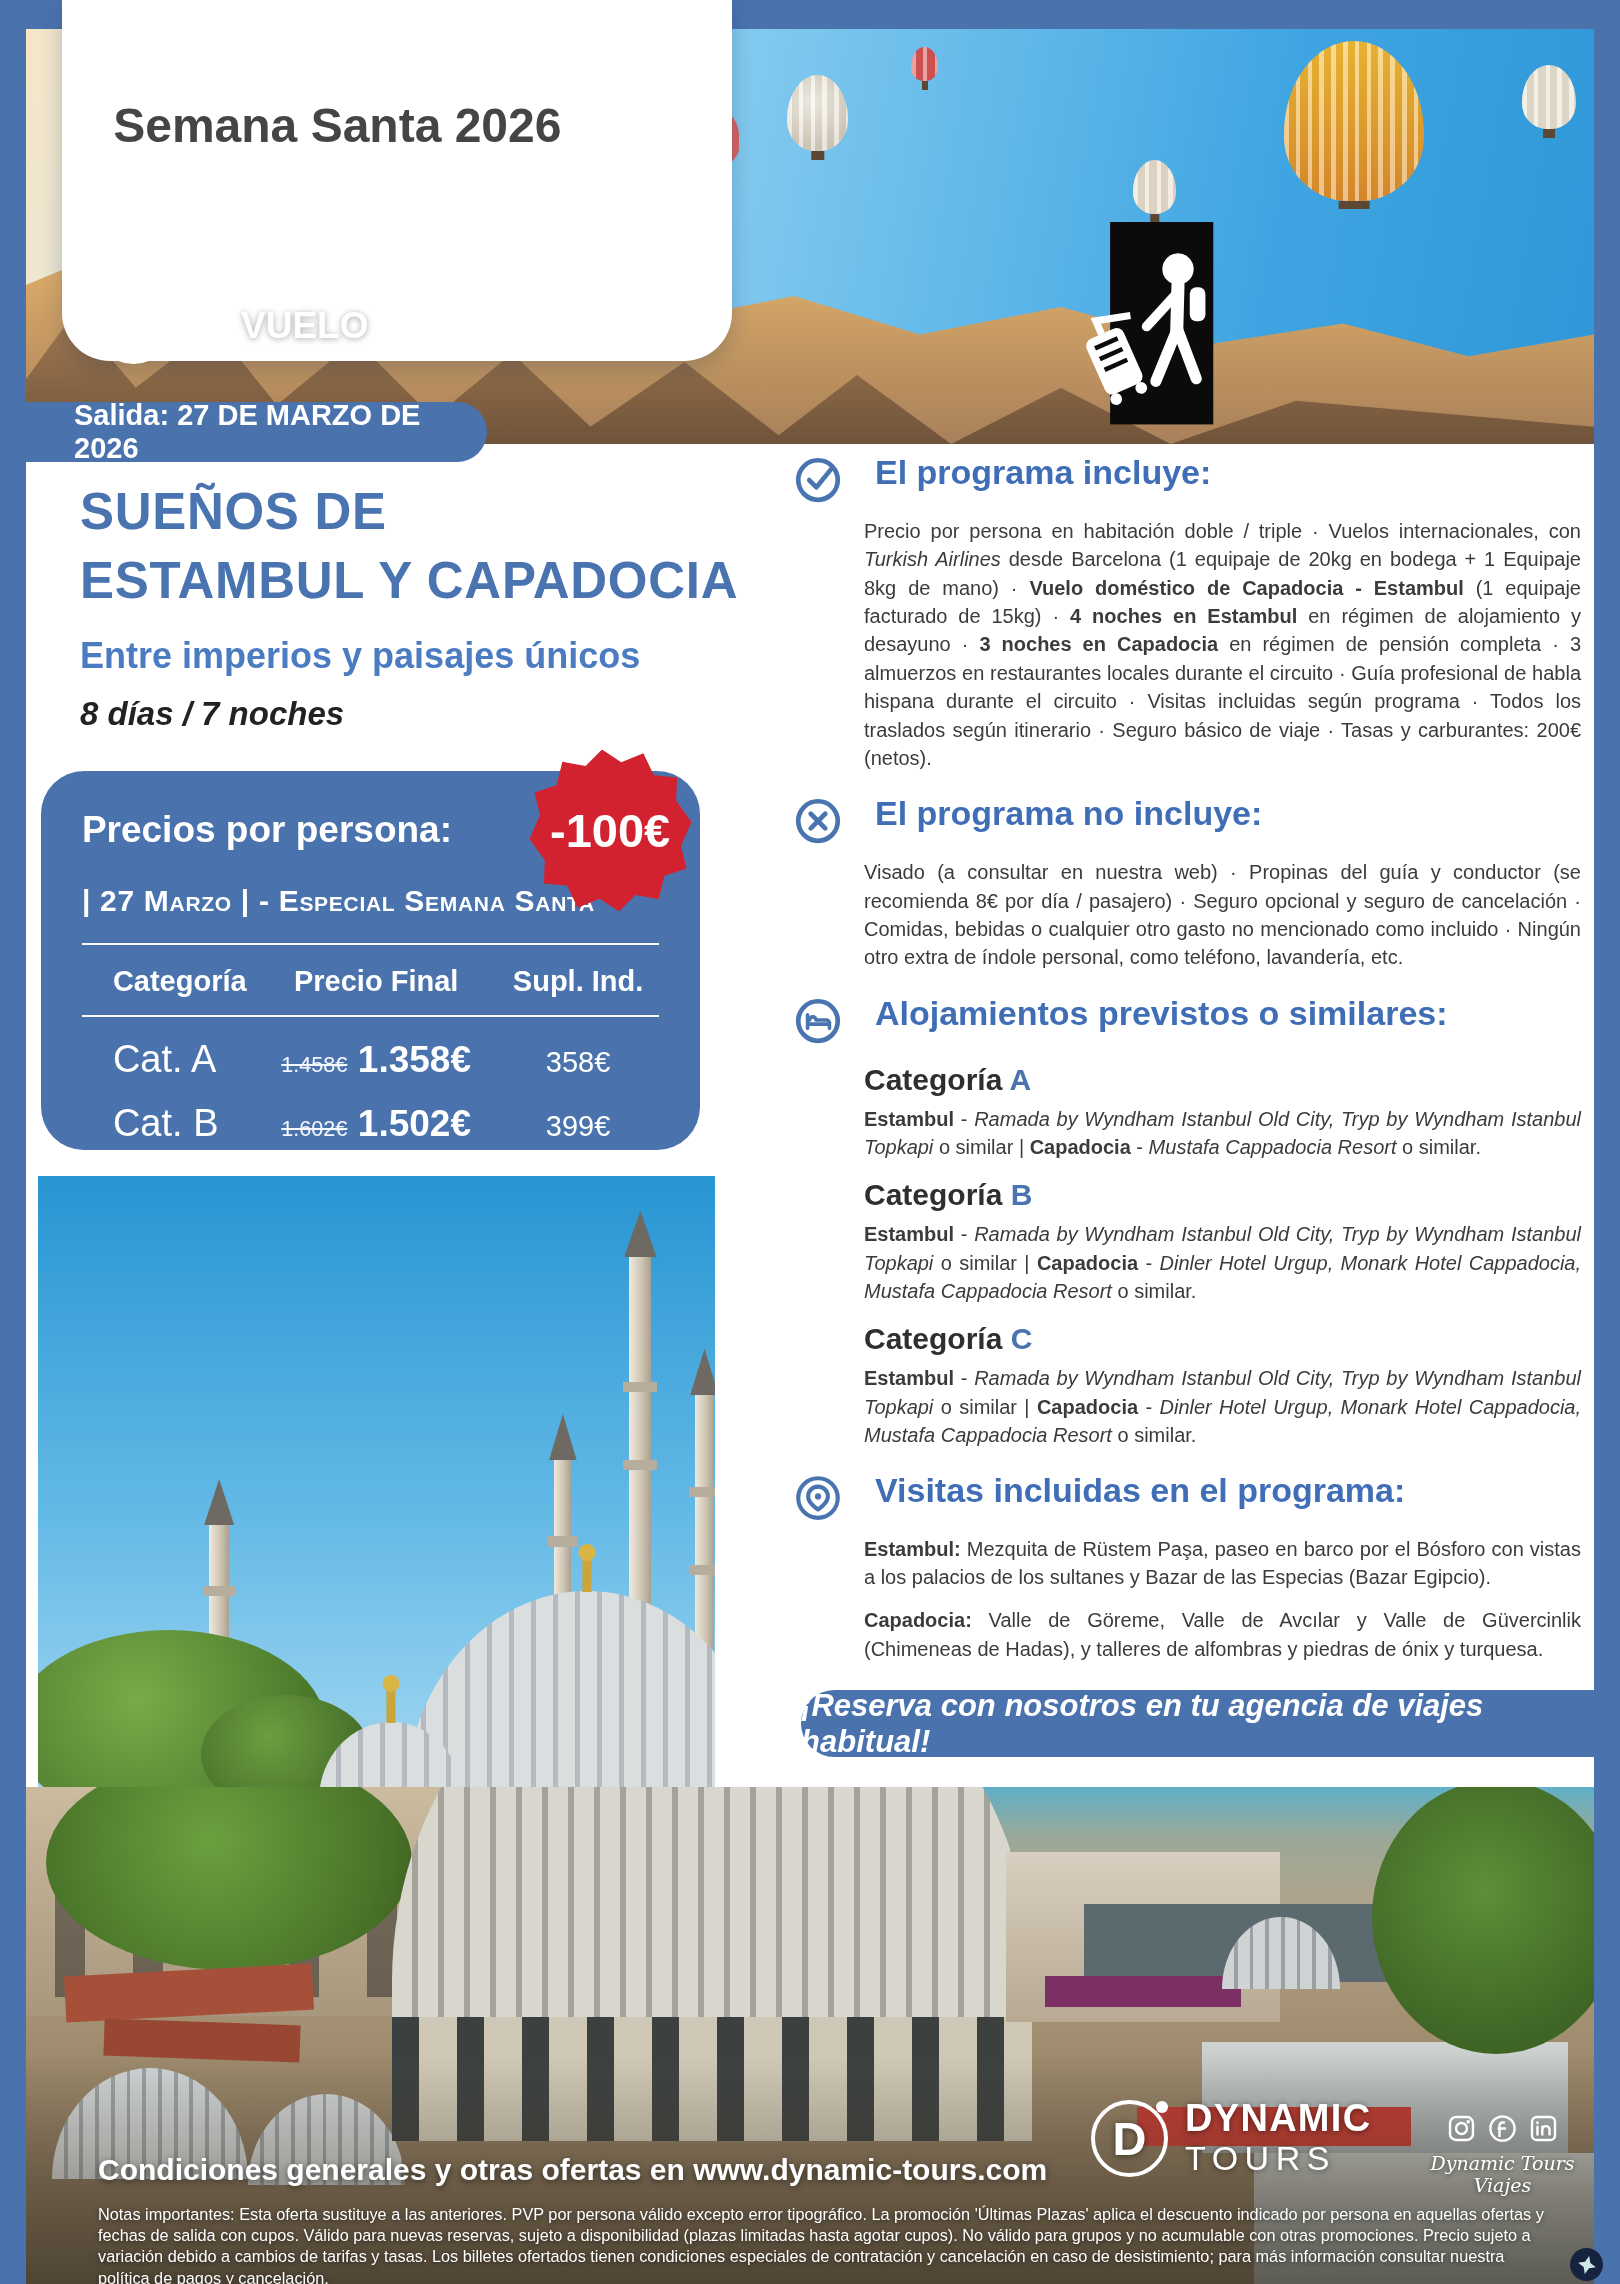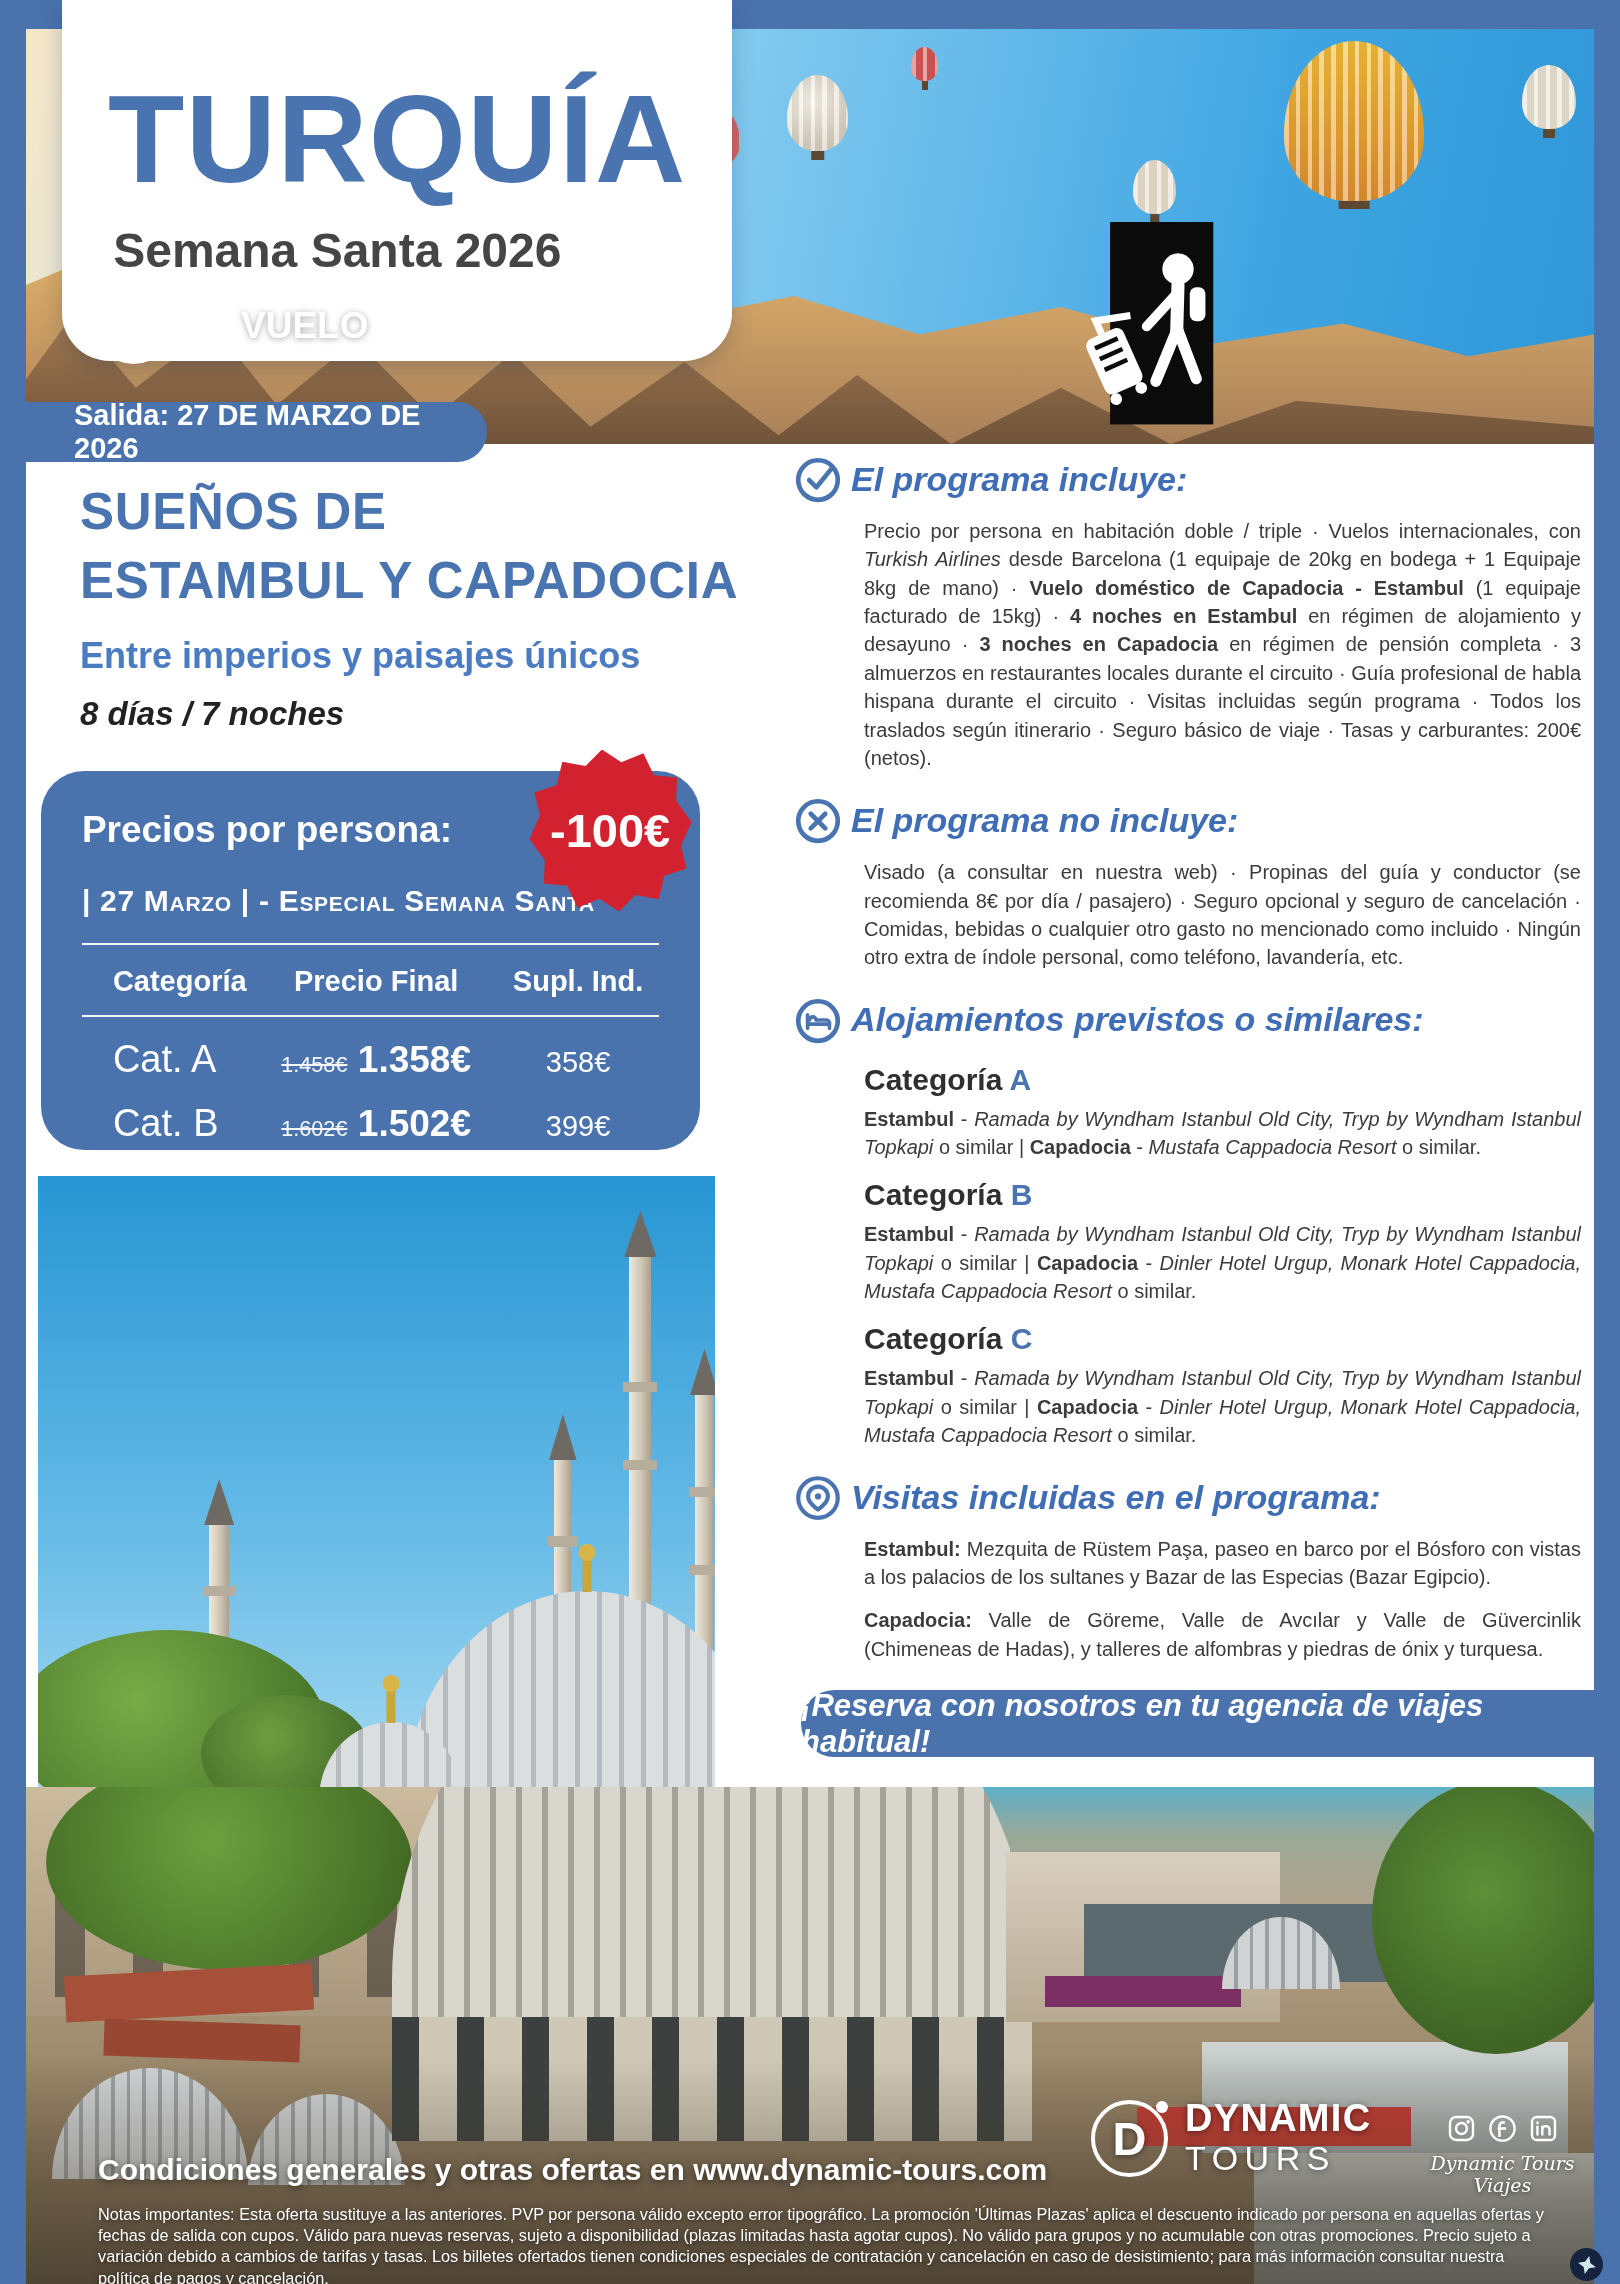--- a/index.html
+++ b/index.html
@@ -92,21 +92,21 @@
     background:repeating-linear-gradient(90deg,#dadedf 0 17px,#b4bac0 17px 22px); }
   .dome::before { content:""; position:absolute; top:-38px; left:50%; transform:translateX(-50%);
     width:9.1px; height:39px; background:#caa53a; }
   .dome::after { content:""; position:absolute; top:-47px; left:50%; transform:translateX(-50%);
     width:17px; height:17px; border-radius:50%; background:#d9b545; }
 
   
   .col-right { flex:1; padding:9.1px 13px 0 34px; }
   .sec { margin-top:22px; }
   .sec:first-child { margin-top:0; }
-  .sec-head { display:flex; align-items:center; gap:7px;font-style:italic; }
+  .sec-head { display:flex; align-items:flex-start; gap:31px; }
   .sec-icon { width:52px; height:52px; flex:none; }
   .sec-title { font-size:34px; font-weight:800; color:#3f6db6; }
   .sec-body { margin:11.8px 0 0 72px; font-size:20px; line-height:1.42; color:#3b3b3b; text-align:justify; }
   .seg.b { font-weight:700; }
   .seg.i { font-style:italic; }
   .cat-label { margin:17px 0 0 72px; font-size:30px; font-weight:700; color:#2f2f2f; }
   .cat-label .letter { color:#4a74b0; }
   .cat-body { margin:7.8px 0 0 72px; font-size:20px; line-height:1.42; color:#3b3b3b; text-align:justify; }
   .visit { margin-top:14.4px; }
   .visit:first-child { margin-top:0; }
@@ -169,21 +169,20 @@
       <div class="ridge ridge2"></div>
       <div class="balloon" style="left:666px;top:78px;width:48px;height:60px;background:linear-gradient(90deg,#e06a6a 0 20%,#f5f5f5 20% 40%,#6fa6d8 40% 60%,#f0c25e 60% 80%,#e06a6a 80%);"></div>
       <div class="balloon" style="left:761px;top:46px;width:61px;height:76px;background:radial-gradient(circle at 40% 35%,#faf6ec,#d9d0c0 70%);"></div>
       <div class="balloon" style="left:885px;top:18.3px;width:27.4px;height:34px;background:#d95555;"></div>
       <div class="balloon" style="left:1107px;top:131px;width:43px;height:54px;background:#eadfce;"></div>
       <div class="balloon" style="left:1258px;top:11.8px;width:140px;height:160px;background:linear-gradient(180deg,#f4bd35,#e08f2d);"></div>
       <div class="balloon" style="left:1496px;top:36px;width:54px;height:64px;background:#eae3d3;"></div>
     </div>
 
     <div class="title-card">
-      <div class="t-title">TURQUÍA</div>
       <div class="t-sub">Semana Santa 2026</div>
     </div>
 
     <div class="vuelo">
       <div class="vuelo-circle">
           <span>✈</span>
         </div>
       <div class="vuelo-text">
         <div class="l1">VUELO</div>
       </div>

